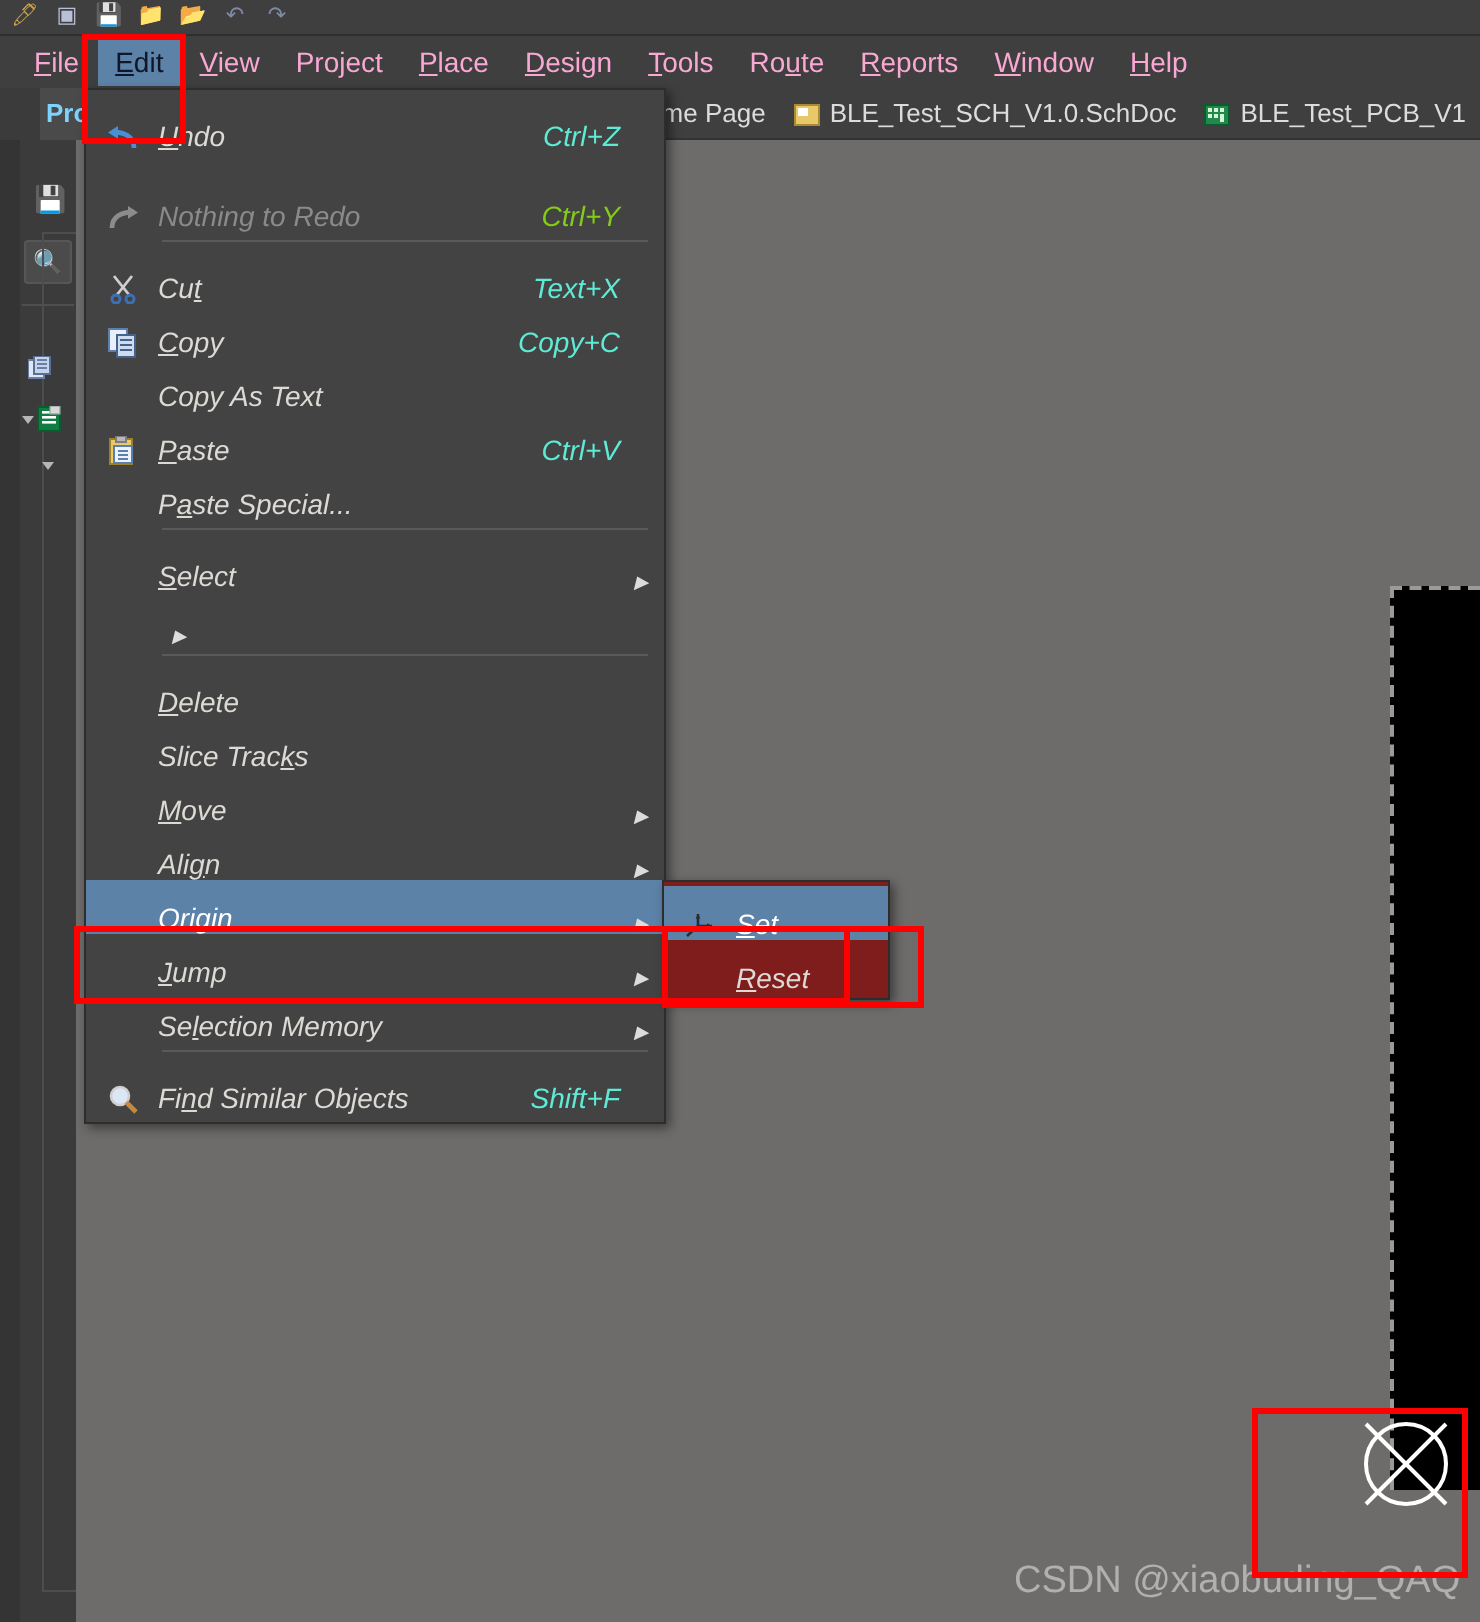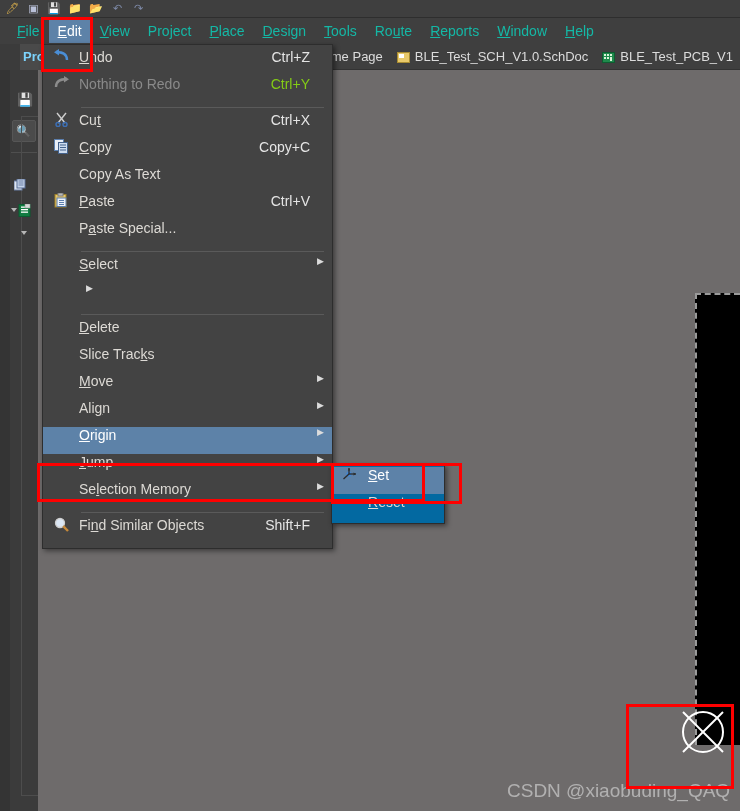--- a/index.html
+++ b/index.html
@@ -43,30 +43,30 @@
     position: absolute;
     left: 0; top: 18px;
     width: 740px; height: 26px;
     background: #3f3f3f;
     display: flex;
     align-items: center;
     padding-left: 8px;
     box-sizing: border-box;
   }
   .menu-top {
-    color: #14b8a6;
+    color: #f9a8d4;
     font-size: 14px;
     padding: 3px 9px;
     white-space: nowrap;
     line-height: 18px;
   }
   .menu-top u { text-decoration: underline; }
   .menu-top.active {
     background: #5d82a8;
-    color: #ffffff;
+    color: #0f172a;
   }
 
   
   #tabbar {
     position: absolute;
     left: 0; top: 44px;
     width: 740px; height: 26px;
     background: #3f3f3f;
     display: flex;
     align-items: center;
@@ -192,65 +192,66 @@
     width: 291px;
     background: #434343;
     border: 1px solid #2d2d2d;
     box-sizing: border-box;
     padding: 4px 0 4px 0;
     box-shadow: 2px 2px 5px rgba(0,0,0,0.45);
   }
   .mi {
     position: relative;
     display: flex;
-    align-items: flex-start;
+    align-items: flex-end;
     height: 27px;
     padding: 0 8px 0 0;
     color: #dddad5;
     font-size: 14px;
     white-space: nowrap;
-  }
-  .mi.disabled { color: #8a8a8a; }
+    font-style: italic;
+  }
+  .mi.disabled { color: #8a8a8a; margin-top: 13px; }
   .mi.highlight { background: #5d82a8; color: #ffffff; }
   .mi-icon {
     width: 36px;
     flex: none;
     display: flex;
     align-items: center;
     justify-content: center;
     font-size: 13px;
   }
   .mi-label { flex: 1 1 auto; }
   .mi-label u { text-decoration: underline; }
   .mi-accel {
     flex: none;
-    color: #e5e5e5;
+    color: #5eead4;
     font-size: 14px;
     padding-left: 18px;
   }
   .mi.disabled .mi-accel { color: #84cc16; }
   .mi-arrow {
     flex: none;
     width: 14px;
     text-align: right;
     font-size: 9px;
     color: #dcdcdc;
   }
   .mi-sep {
     height: 1px;
     background: #5a5a5a;
     margin: 4px 8px 4px 38px;
   }
 
   
   #origin-submenu {
     position: absolute;
-    left: 331px; top: 464px;
+    left: 331px; top: 440px;
     width: 114px;
-    background: #0369a1;
+    background: #7f1d1d;
     border: 1px solid #2d2d2d;
     box-sizing: border-box;
     padding: 2px 0;
     box-shadow: 2px 2px 5px rgba(0,0,0,0.45);
   }
   #origin-submenu .mi { height: 27px; }
 
   
   .annot {
     position: absolute;
@@ -400,21 +401,21 @@
     <div class="mi">
       <span class="mi-icon">
         <svg width="15" height="15" viewBox="0 0 15 15">
           <line x1="3" y1="1" x2="11" y2="11" stroke="#cfcfcf" stroke-width="1.4"></line>
           <line x1="12" y1="1" x2="4" y2="11" stroke="#cfcfcf" stroke-width="1.4"></line>
           <circle cx="4" cy="12.5" r="2" fill="none" stroke="#3d6fb5" stroke-width="1.5"></circle>
           <circle cx="11" cy="12.5" r="2" fill="none" stroke="#3d6fb5" stroke-width="1.5"></circle>
         </svg>
       </span>
       <span class="mi-label">Cu<u>t</u></span>
-      <span class="mi-accel">Ctrl+X</span>
+      <span class="mi-accel">Text+X</span>
       <span class="mi-arrow"></span>
     </div>
     <div class="mi">
       <span class="mi-icon">
         <svg width="15" height="15" viewBox="0 0 15 15">
           <rect x="0.5" y="0.5" width="9" height="11" fill="#e9eff8" stroke="#5c7fae"></rect>
           <rect x="4.5" y="3.5" width="9" height="11" fill="#cddcef" stroke="#44628c"></rect>
           <line x1="6" y1="6" x2="12" y2="6" stroke="#44628c"></line>
           <line x1="6" y1="8.5" x2="12" y2="8.5" stroke="#44628c"></line>
           <line x1="6" y1="11" x2="12" y2="11" stroke="#44628c"></line>

